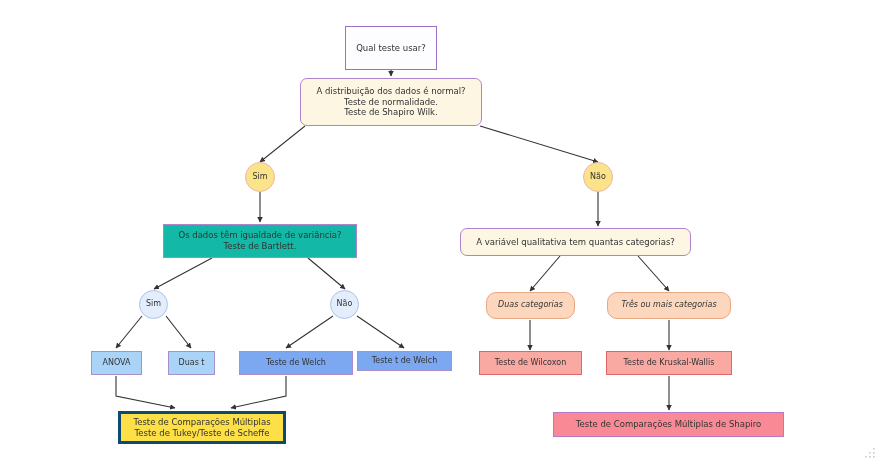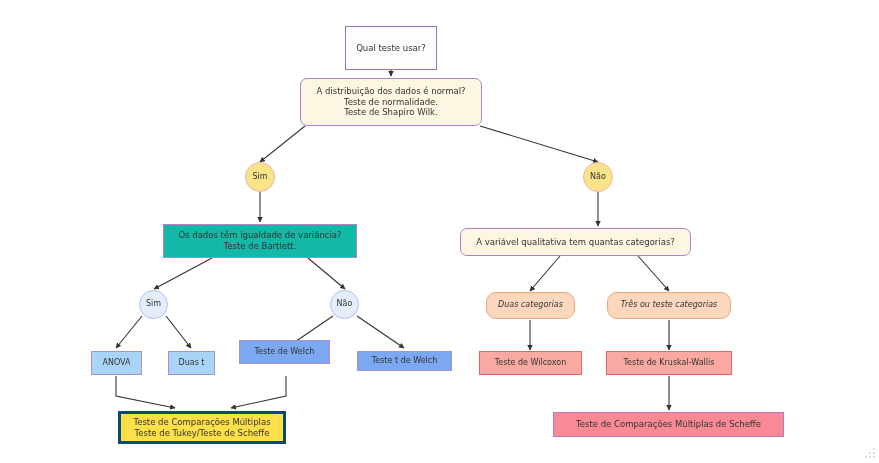--- a/index.html
+++ b/index.html
@@ -173,38 +173,38 @@
 Teste de Bartlett.</div>
 
   <div class="node n-cream" style="left:460px; top:228px; width:231px; height:28px;">A variável qualitativa tem quantas categorias?</div>
 
   <div class="node n-circle-blue" style="left:139px; top:290px; width:29px; height:29px;">Sim</div>
 
   <div class="node n-circle-blue" style="left:330px; top:290px; width:29px; height:29px;">Não</div>
 
   <div class="node n-peach" style="left:486px; top:292px; width:89px; height:27px;">Duas categorias</div>
 
-  <div class="node n-peach" style="left:607px; top:292px; width:124px; height:27px;">Três ou teste categorias</div>
+  <div class="node n-peach" style="left:607px; top:292px; width:124px; height:27px;">Três ou mais categorias</div>
 
   <div class="node n-blue-light" style="left:91px; top:351px; width:51px; height:24px;">ANOVA</div>
 
   <div class="node n-blue-light" style="left:168px; top:351px; width:47px; height:24px;">Duas t</div>
 
-  <div class="node n-blue-mid" style="left:239px; top:340px; width:91px; height:24px;text-align:right;">Teste de Welch</div>
+  <div class="node n-blue-mid" style="left:239px; top:351px; width:114px; height:24px;text-align:right;">Teste de Welch</div>
 
   <div class="node n-blue-mid" style="left:357px; top:351px; width:95px; height:20px;">Teste t de Welch</div>
 
   <div class="node n-salmon" style="left:606px; top:351px; width:126px; height:24px;">Teste de Kruskal-Wallis</div>
 
   <div class="node n-salmon" style="left:479px; top:351px; width:103px; height:24px;">Teste de Wilcoxon</div>
 
   <div class="node n-blue-final" style="left:118px; top:411px; width:168px; height:33px;">Teste de Comparações Múltiplas
 Teste de Tukey/Teste de Scheffe</div>
 
-  <div class="node n-pink-final" style="left:553px; top:412px; width:231px; height:25px;">Teste de Comparações Múltiplas de Scheffe</div>
+  <div class="node n-pink-final" style="left:553px; top:412px; width:231px; height:25px;">Teste de Comparações Múltiplas de Shapiro</div>
 
   <svg id="resize-grip" viewBox="0 0 14 14" xmlns="http://www.w3.org/2000/svg">
     <g fill="#9aa0a6">
       <rect x="10" y="1" width="1.6" height="1.6"></rect>
       <rect x="10" y="5" width="1.6" height="1.6"></rect>
       <rect x="6" y="5" width="1.6" height="1.6"></rect>
       <rect x="10" y="9" width="1.6" height="1.6"></rect>
       <rect x="6" y="9" width="1.6" height="1.6"></rect>
       <rect x="2" y="9" width="1.6" height="1.6"></rect>
     </g>

